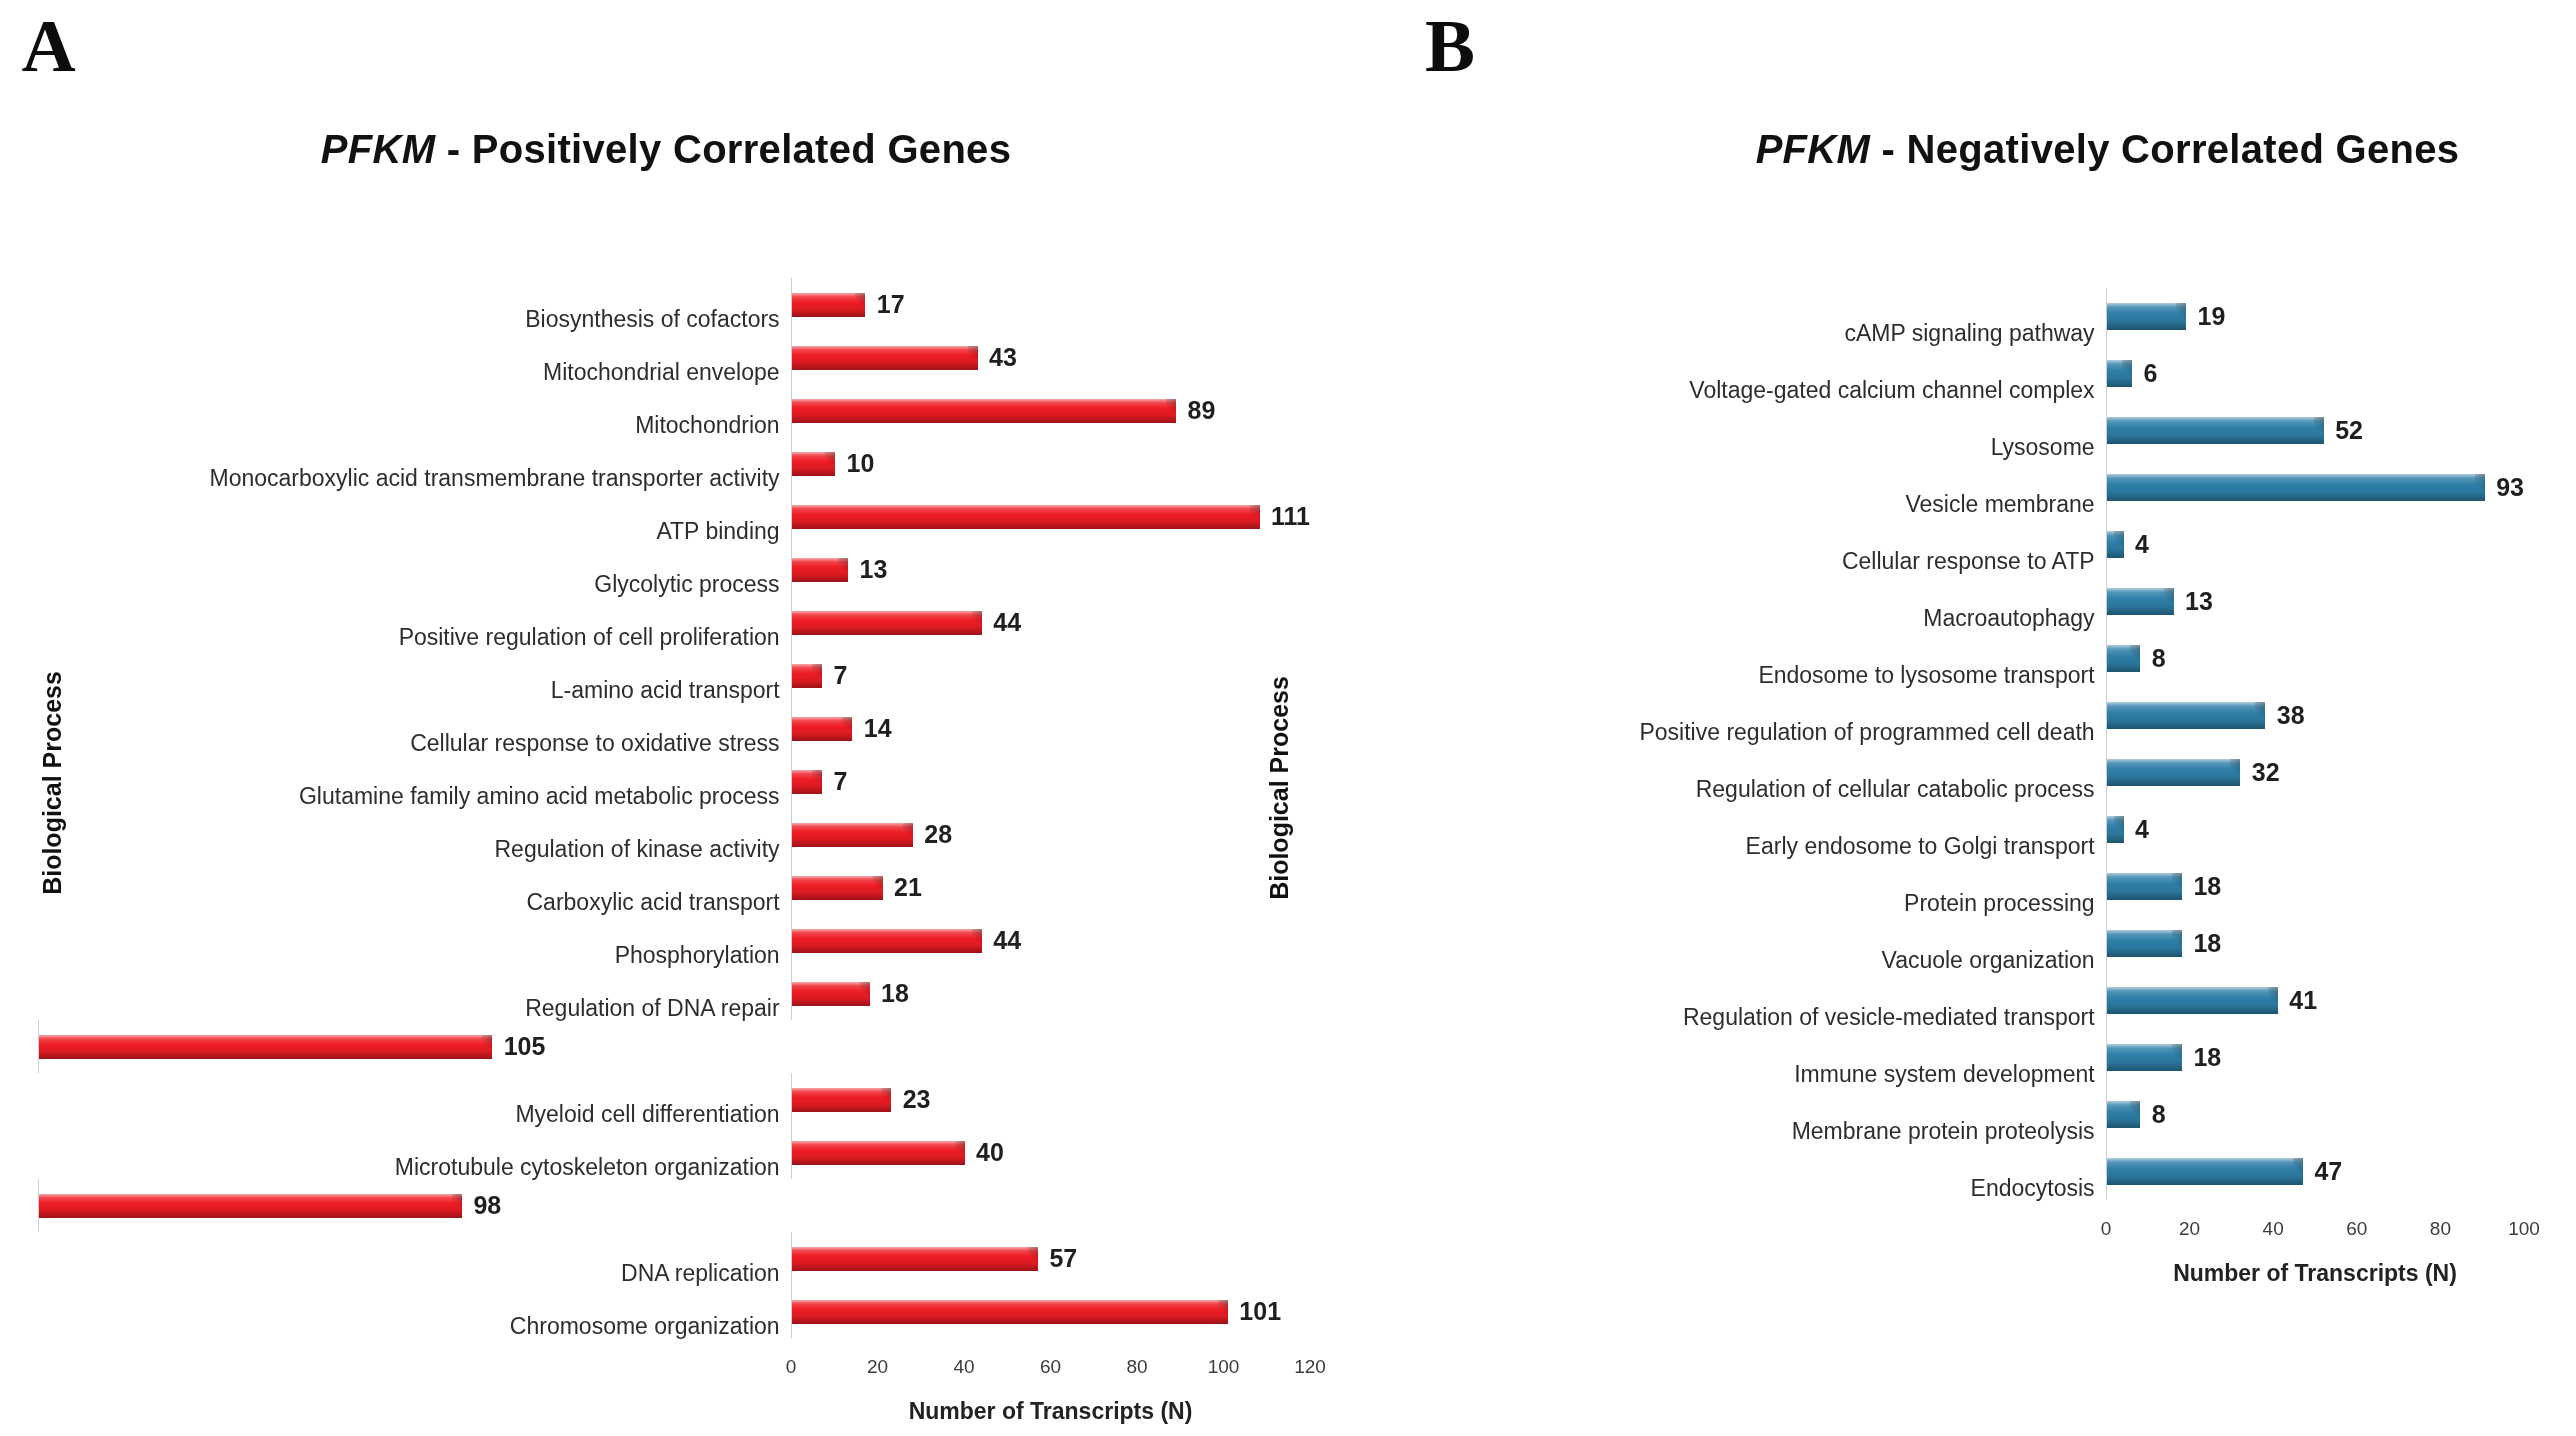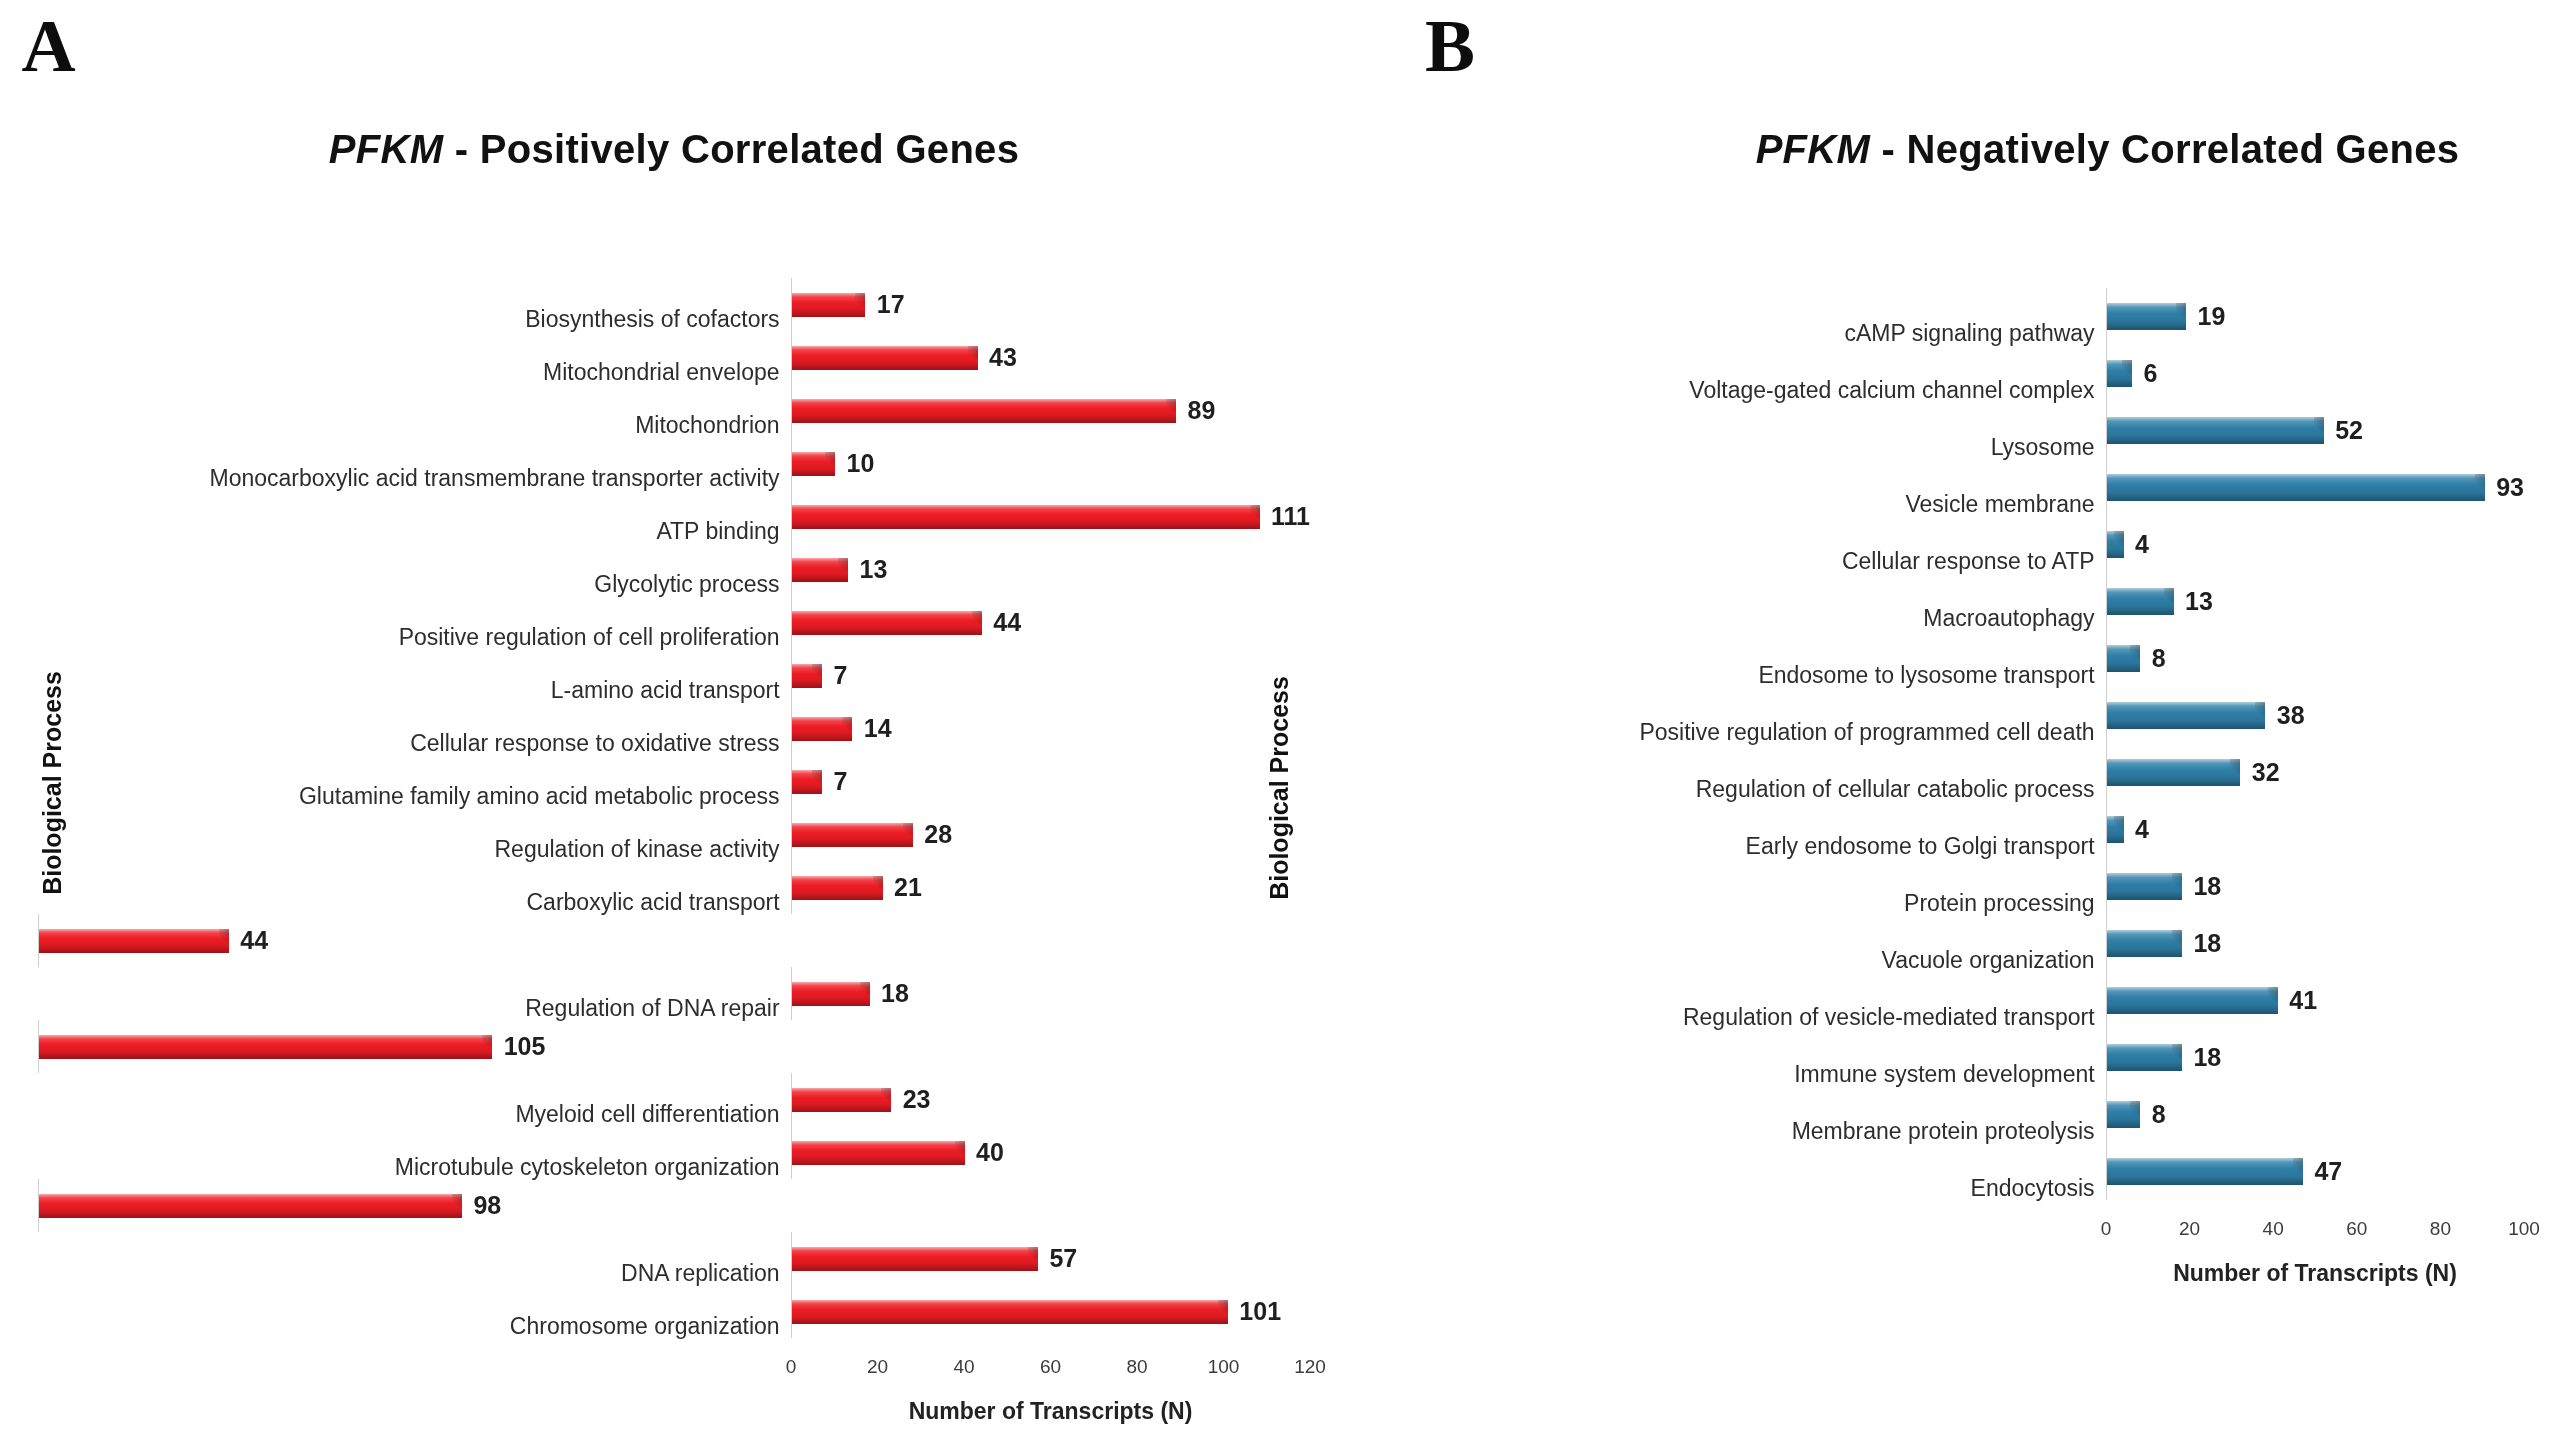--- a/index.html
+++ b/index.html
@@ -3,21 +3,21 @@
 <meta charset="utf-8">
 <style>
   html,body{margin:0;padding:0;background:#ffffff;}
   body{width:2576px;height:1436px;position:relative;font-family:"Liberation Sans",sans-serif;color:#222;}
 
   .panel-letter{position:absolute;top:2.5px;font-family:"Liberation Serif",serif;font-weight:bold;font-size:75px;color:#0d0d0d;}
   #letter-a{left:21.5px;}
   #letter-b{left:1425px;}
 
   .chart-title{position:absolute;top:127px;text-align:center;font-size:40px;font-weight:bold;color:#111;letter-spacing:0.3px;}
-  #title-a{left:38px;width:1272px;}
+  #title-a{left:30px;width:1272px;}
   #title-b{left:1614px;width:987px;}
   .chart-title .gene{font-style:italic;}
 
   .panel{position:absolute;}
   #panel-a{left:38px;top:278px;--labelw:753px;--trackw:519px;--rowh:53px;--barh:24px;}
   #panel-b{left:1265px;top:288px;--labelw:841px;--trackw:418px;--rowh:57px;--barh:26.6px;}
 
   .ylabel{position:absolute;left:0;top:50%;transform:translateY(-50%) rotate(180deg);writing-mode:vertical-rl;
           font-size:25px;font-weight:bold;color:#111;white-space:nowrap;}
   #panel-a .ylabel{top:44%;}
@@ -134,20 +134,21 @@
         </div>
       </div>
       <div class="row">
         <div class="cat-label">Carboxylic acid transport</div>
         <div class="track">
           <div class="bar" style="width: 17.5%; background-color: rgb(238, 28, 36);"></div>
           <div class="value-label">21</div>
         </div>
       </div>
       <div class="row">
+        <div class="cat-label">Phosphorylation</div>
         <div class="track">
           <div class="bar" style="width: 36.6667%; background-color: rgb(238, 28, 36);"></div>
           <div class="value-label">44</div>
         </div>
       </div>
       <div class="row">
         <div class="cat-label">Regulation of DNA repair</div>
         <div class="track">
           <div class="bar" style="width: 15%; background-color: rgb(238, 28, 36);"></div>
           <div class="value-label">18</div>

